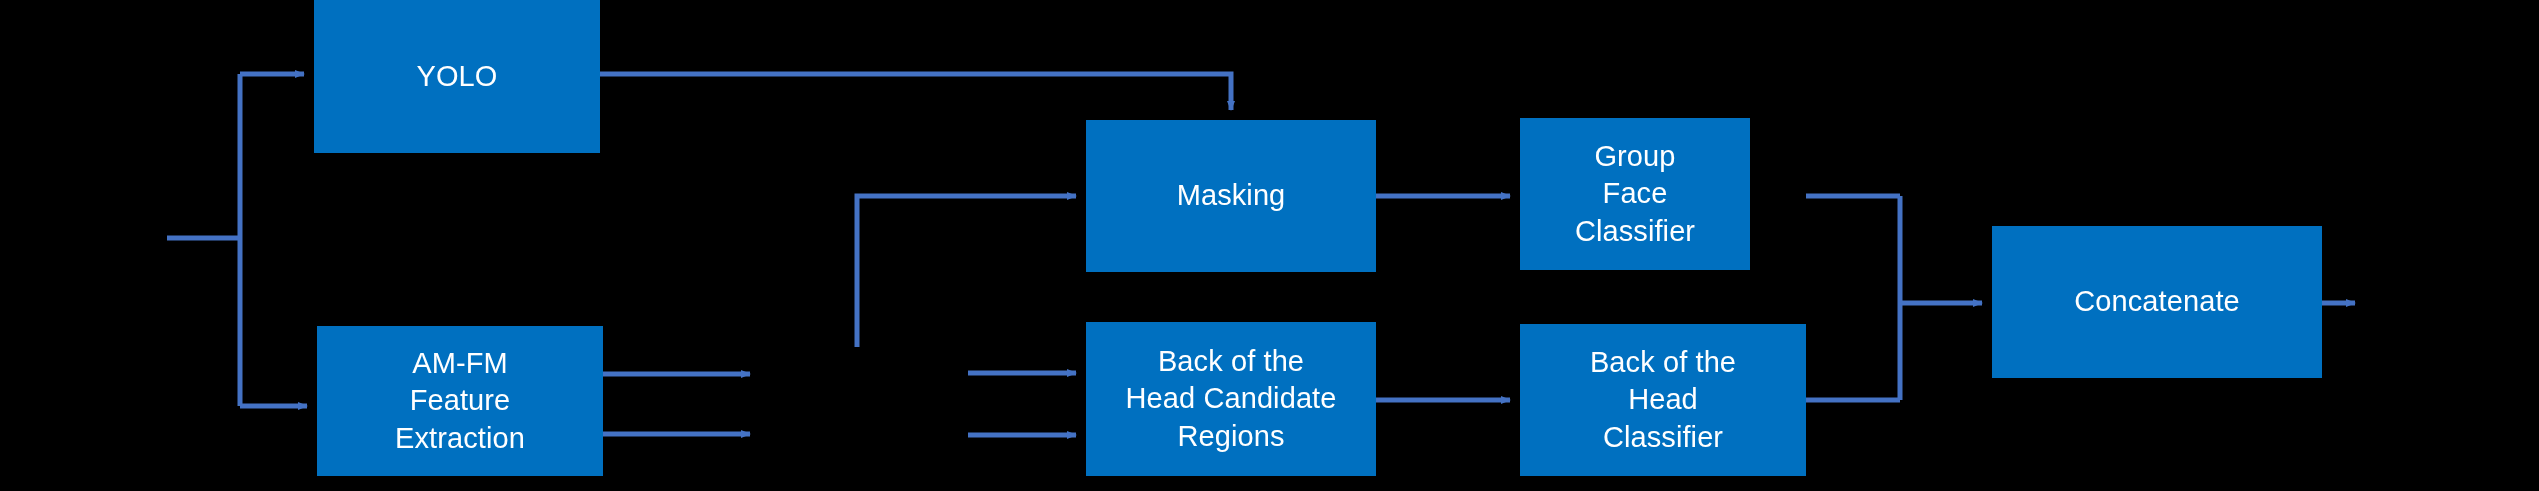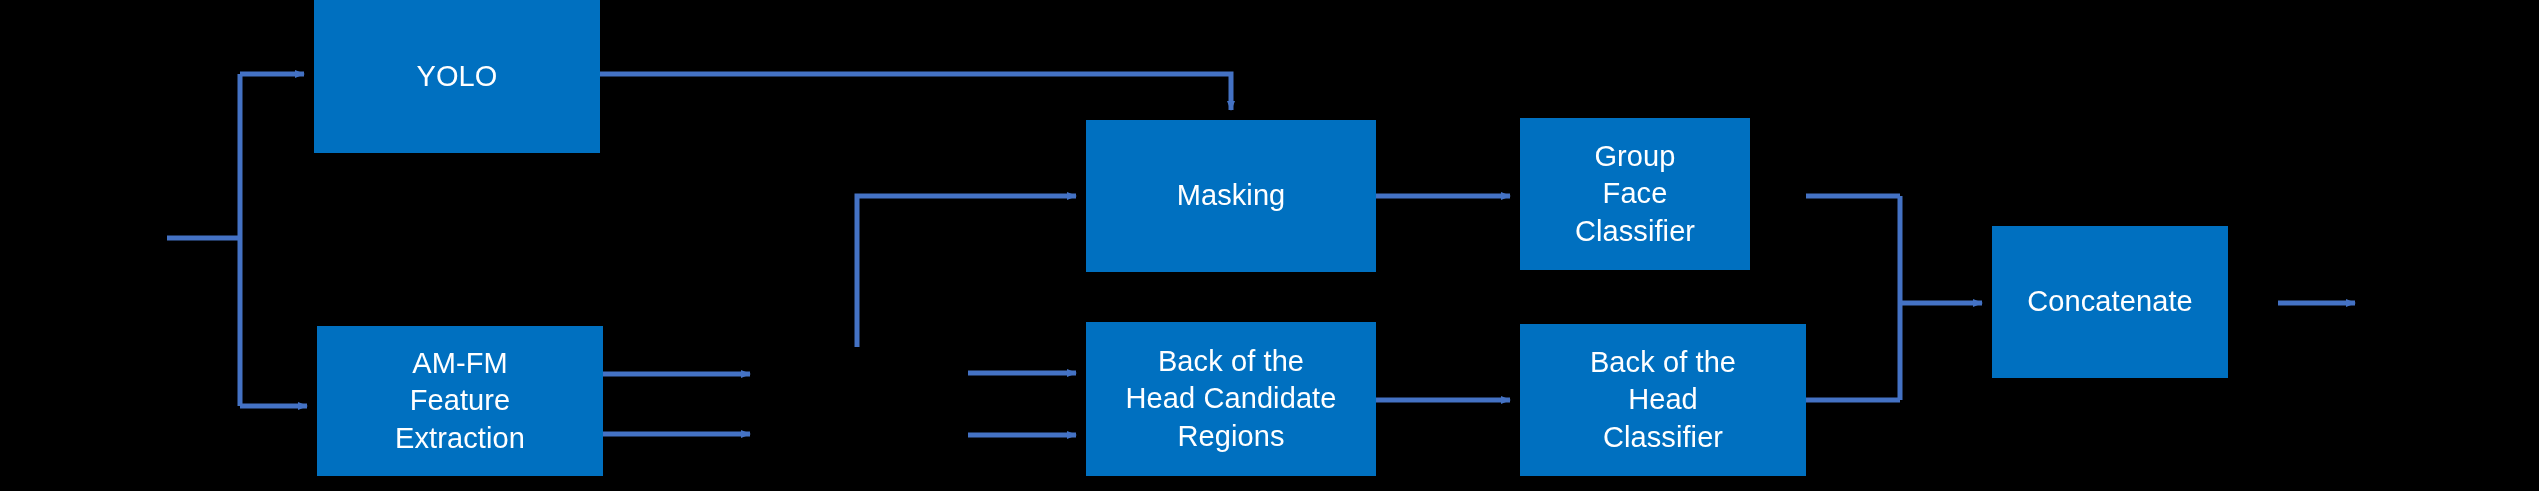--- a/index.html
+++ b/index.html
@@ -118,17 +118,17 @@
 Head  Candidate
 Regions</span>
   </div>
 
   <div class="node" id="node-back-of-head-classifier" style="left:1520px; top:324px; width:286px; height:152px;">
     <span class="node-label">Back of the
 Head
 Classifier</span>
   </div>
 
-  <div class="node" id="node-concatenate" style="left:1992px; top:226px; width:236px; height:152px;">
+  <div class="node" id="node-concatenate" style="left:1992px; top:226px; width:330px; height:152px;">
     <span class="node-label">Concatenate</span>
   </div>
 
 </div>
 
 </body></html>

